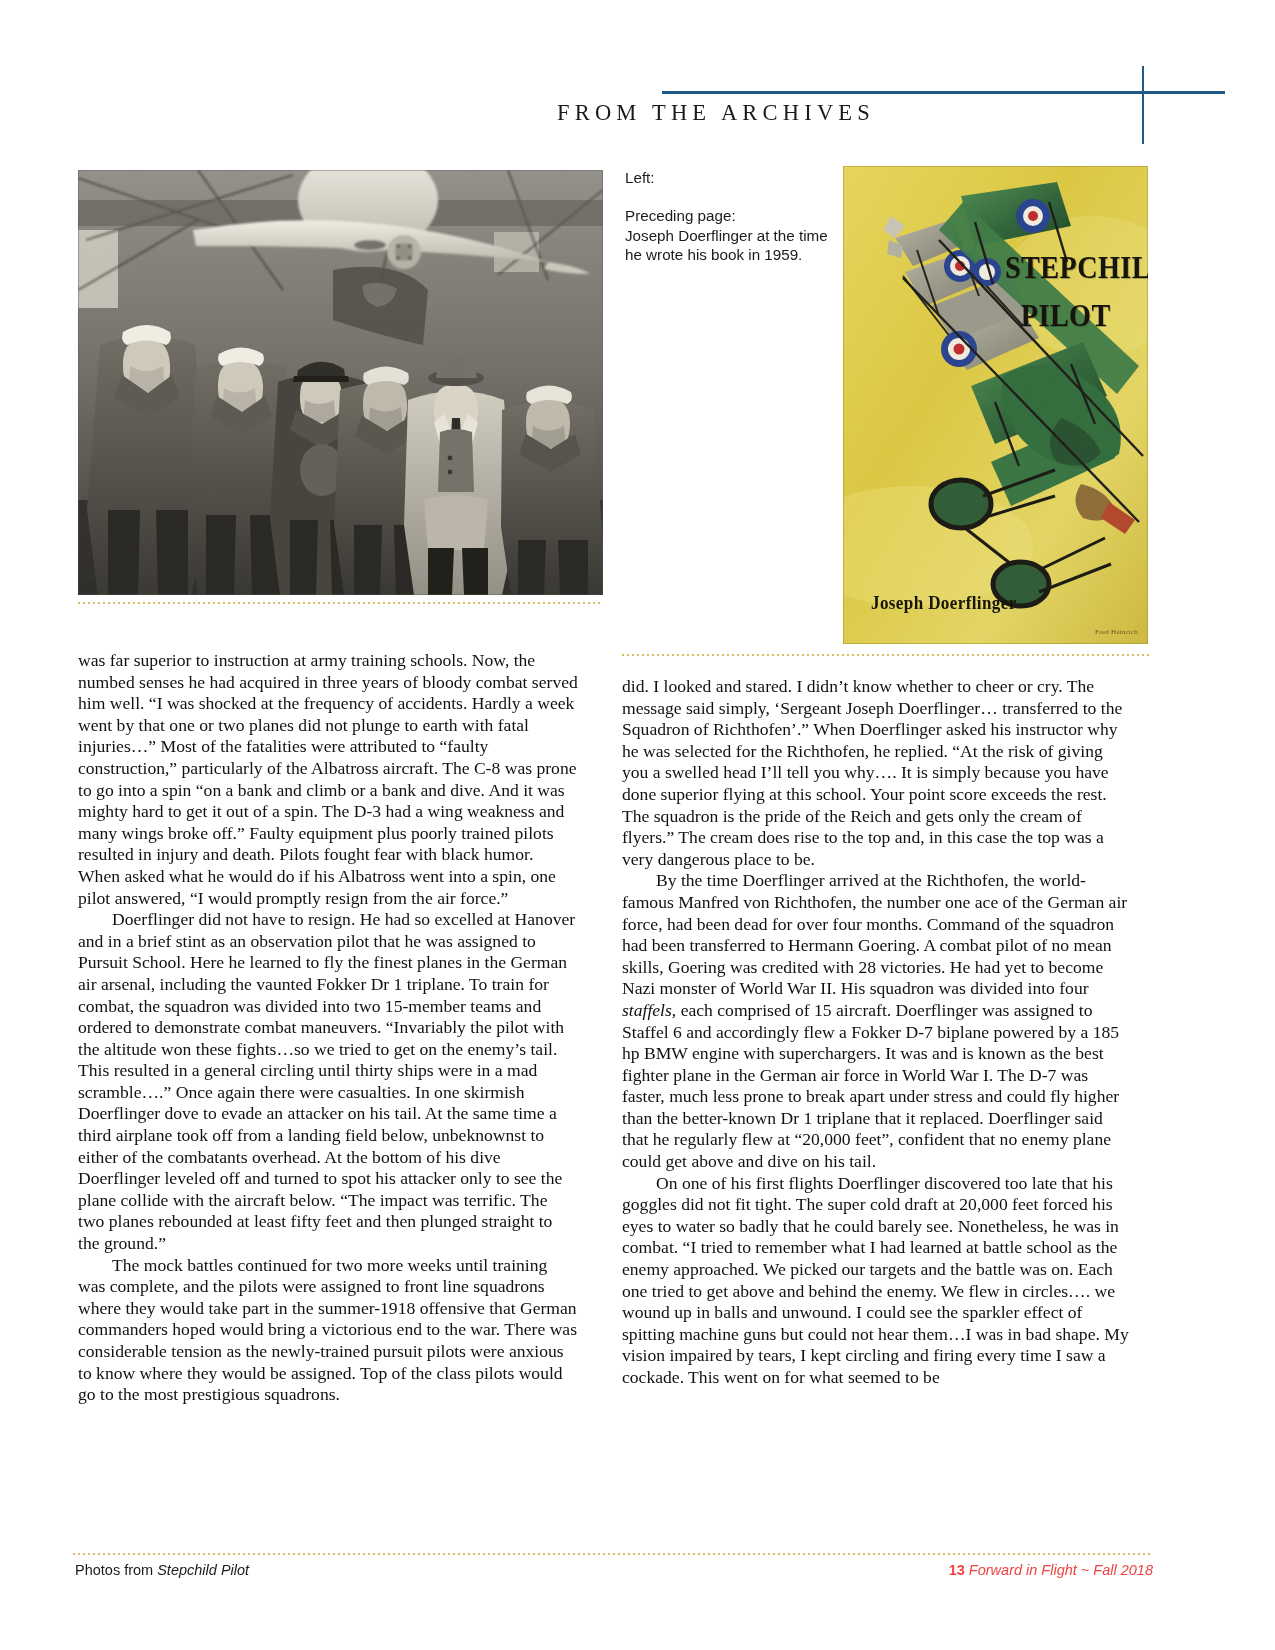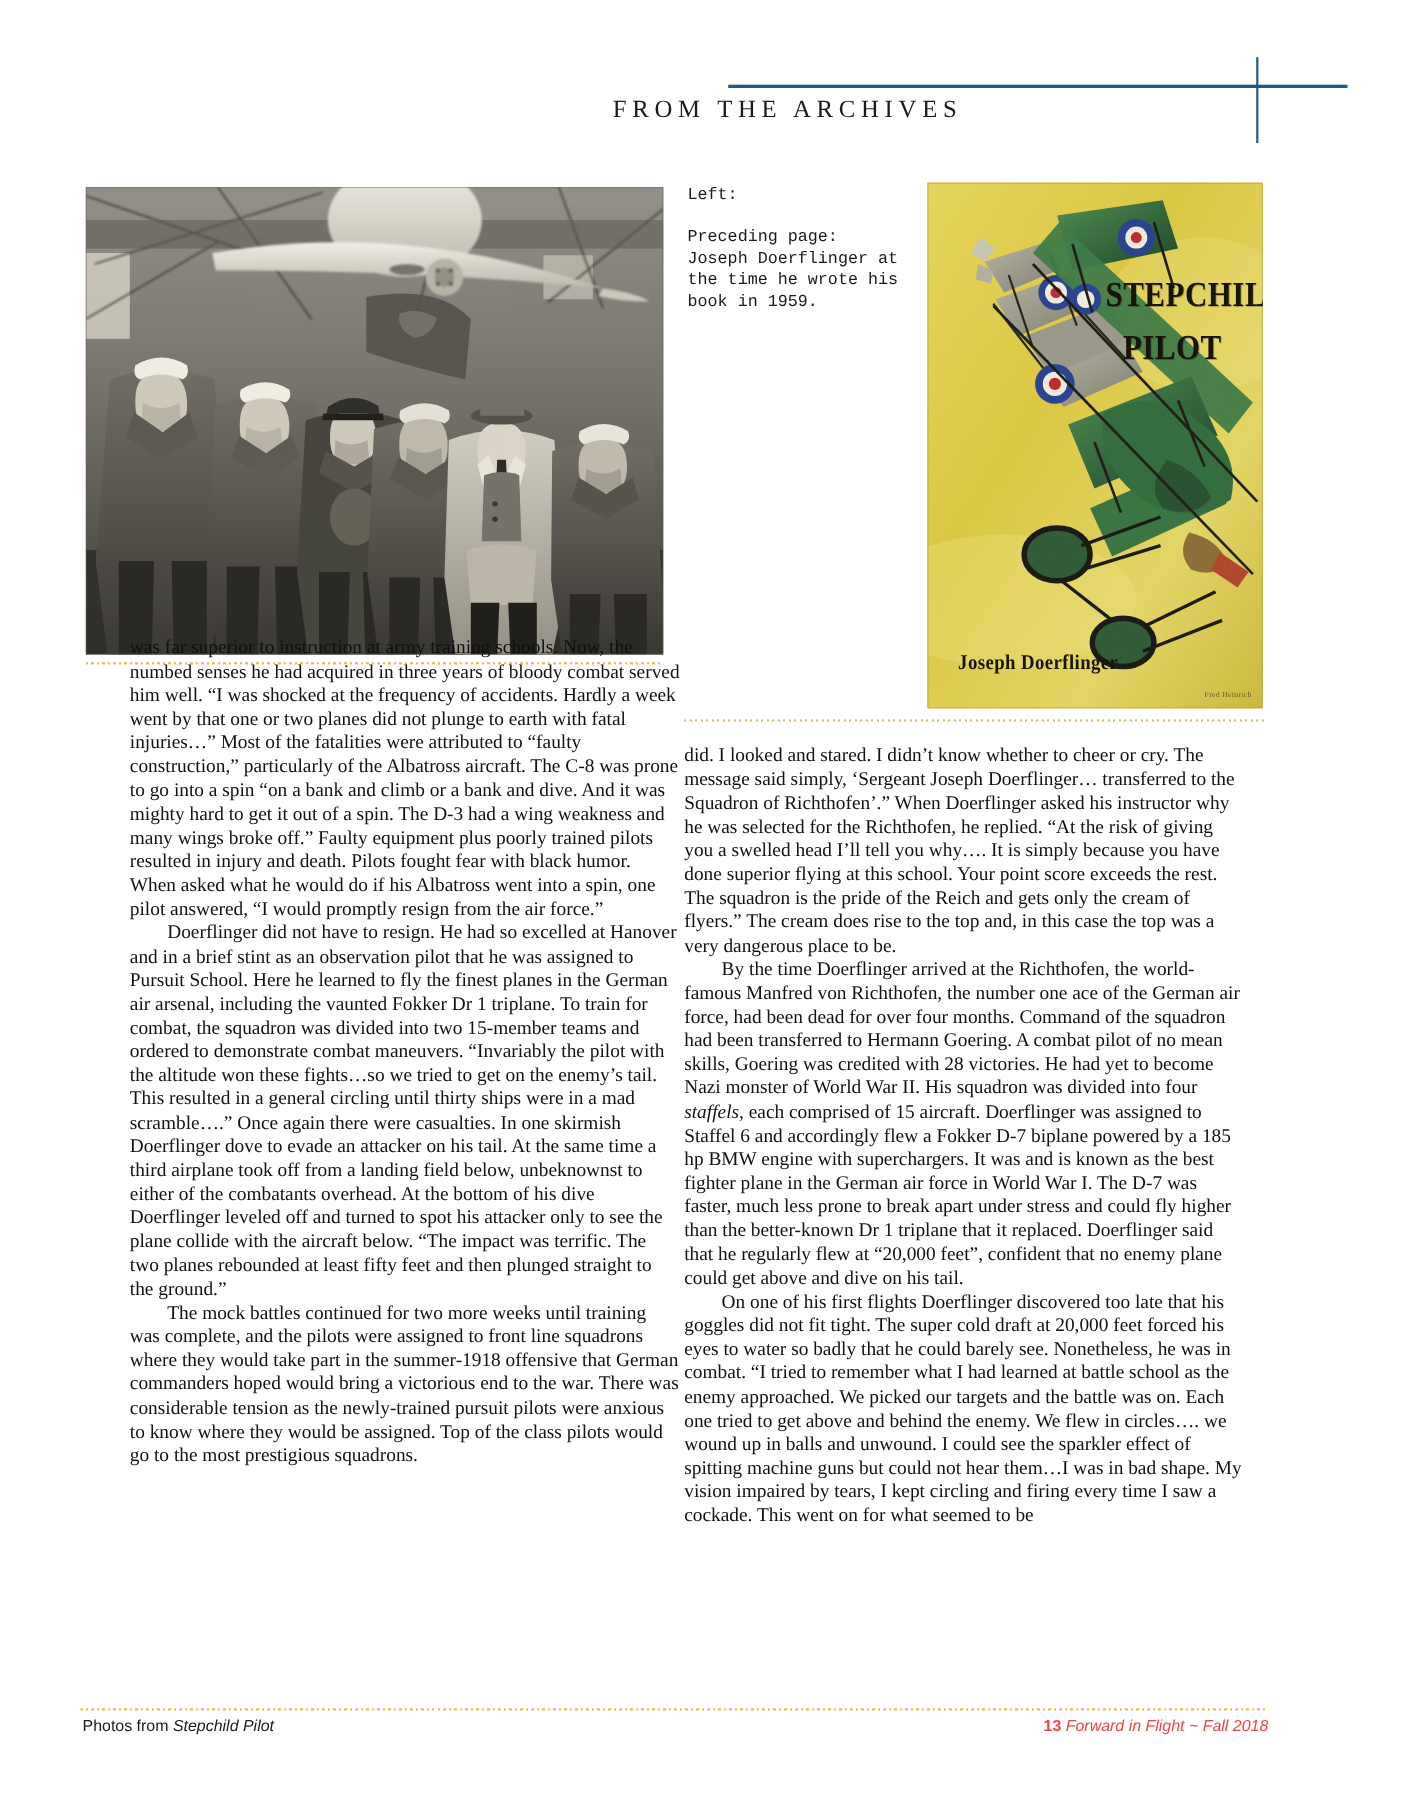--- a/index.html
+++ b/index.html
@@ -12,21 +12,21 @@
     height: 1650px;
     position: relative;
     font-family: "Liberation Serif", "DejaVu Serif", serif;
     color: #111111;
     overflow: hidden;
   }
 
   
   .header {
     position: absolute;
-    left: 0; top: 4px;
+    left: 0; top: 18px;
     width: 1015px;
     height: 160px;
   }
   .header-rule-h {
     position: absolute;
     left: 662px;
     top: 73px;
     width: 563px;
     height: 3px;
     background: #1e5a8a;
@@ -66,21 +66,21 @@
   .caption-col {
     position: absolute;
     left: 625px;
     top: 168px;
     width: 215px;
     font-family: "Liberation Sans", "DejaVu Sans", sans-serif;
     font-size: 15.2px;
     line-height: 19.4px;
     color: #1b1b1b;
   }
-  .caption-block { margin-bottom: 19px; font-family: Liberation Mono, monospace; }
+  .caption-block { margin-bottom: 19px; }
   .caption-block:last-child { margin-bottom: 0; }
 
   
   .cover-frame {
     position: absolute;
     left: 843px;
     top: 166px;
     width: 305px;
     height: 478px;
     overflow: hidden;
@@ -142,21 +142,21 @@
 
   
   .col {
     position: absolute;
     font-family: "Liberation Serif", "DejaVu Serif", serif;
     font-size: 17.6px;
     line-height: 21.6px;
     color: #111111;
     text-align: left;
   }
-  #col-left  { left: 78px;  top: 578px; width: 500px; margin-left: 40px; }
+  #col-left  { left: 78px;  top: 650px; width: 500px; }
   #col-right { left: 622px; top: 676px; width: 510px; }
   .col p {
     margin: 0;
     text-indent: 34px;
   }
   .col p.noindent { text-indent: 0; }
   .col i { font-style: italic; }
 
   
   .footer-left {

